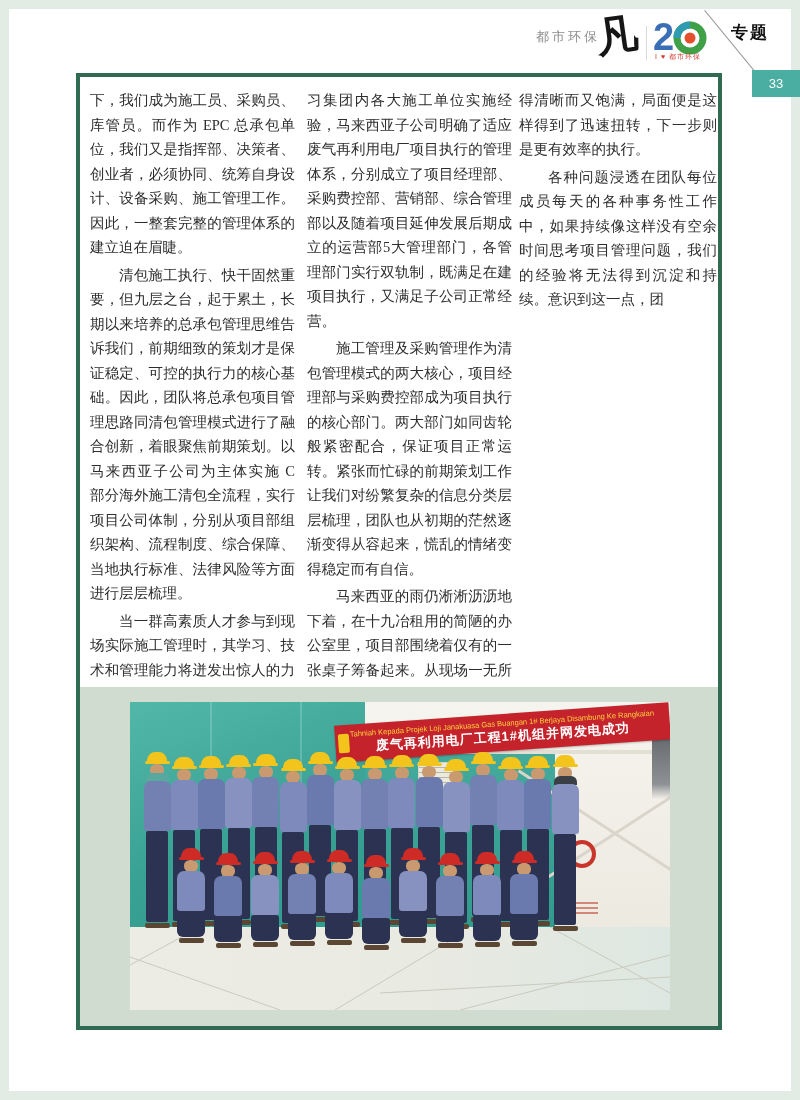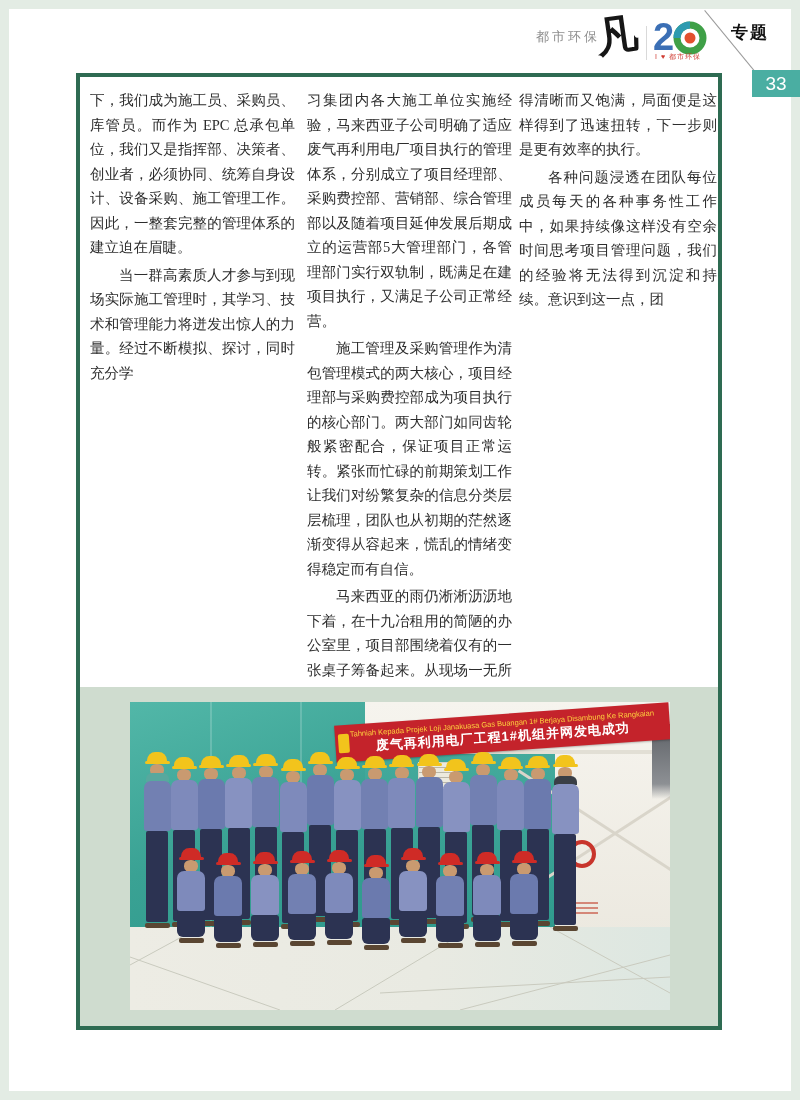--- a/index.html
+++ b/index.html
@@ -17,21 +17,21 @@
                transform:rotate(-8deg);font-family:"DejaVu Serif",serif;}
   .header-divider{position:absolute;left:646px;top:26px;width:1px;height:34px;background:#d9d9d9;}
   .logo-20{position:absolute;left:653px;top:16px;}
   .logo-caption{position:absolute;left:655px;top:52px;font-size:7px;color:#cf3a30;
                 font-family:"Liberation Sans",sans-serif;letter-spacing:1px;}
   .diagonal-rule{position:absolute;left:705px;top:10px;width:79px;height:1px;background:#9b9b9b;
                  transform:rotate(50.6deg);transform-origin:0 0;}
   .topic-label{position:absolute;left:731px;top:21px;font-size:17px;font-weight:bold;color:#111;
                font-family:"Liberation Sans",sans-serif;letter-spacing:2px;}
   .page-number-badge{position:absolute;left:752px;top:70px;width:48px;height:27px;background:#4aaea2;
-                     color:#ffffff;font-size:19px;display:flex;align-items:center;justify-content:center;
+                     color:#ffffff;font-size:13px;display:flex;align-items:center;justify-content:center;
                      font-family:"Liberation Sans",sans-serif;z-index:60;}
 
   
   .content-box{position:absolute;left:76px;top:73px;width:638px;height:949px;border:4px solid #2e6b52;background:#fff;}
   .col{position:absolute;top:88px;width:205px;font-size:14.5px;line-height:24.5px;color:#2d2d2d;
        text-align:justify;text-justify:inter-ideograph;}
   .col-1{left:90px;}
   .col-2{left:307px;}
   .col-3{left:519px;width:198px;}
   .para{margin:0 0 3px 0;}
@@ -99,20 +99,21 @@
   <circle cx="37" cy="22" r="5.5" fill="#e2502e"></circle>
 </svg>
 <span class="logo-caption">I ♥ 都市环保</span>
 <div class="diagonal-rule"></div>
 <span class="topic-label">专题</span>
 <div class="page-number-badge">33</div>
 
 <div class="content-box"></div>
 <div class="col col-1">
     <p class="para">下，我们成为施工员、采购员、库管员。而作为 EPC 总承包单位，我们又是指挥部、决策者、创业者，必须协同、统筹自身设计、设备采购、施工管理工作。因此，一整套完整的管理体系的建立迫在眉睫。</p>
+    <p class="para indent">清包施工执行、快干固然重要，但九层之台，起于累土，长期以来培养的总承包管理思维告诉我们，前期细致的策划才是保证稳定、可控的执行力的核心基础。因此，团队将总承包项目管理思路同清包管理模式进行了融合创新，着眼聚焦前期策划。以马来西亚子公司为主体实施 C 部分海外施工清包全流程，实行项目公司体制，分别从项目部组织架构、流程制度、综合保障、当地执行标准、法律风险等方面进行层层梳理。</p>
     <p class="para indent">当一群高素质人才参与到现场实际施工管理时，其学习、技术和管理能力将迸发出惊人的力量。经过不断模拟、探讨，同时充分学</p>
   </div>
 <div class="col col-2">
     <p class="para">习集团内各大施工单位实施经验，马来西亚子公司明确了适应废气再利用电厂项目执行的管理体系，分别成立了项目经理部、采购费控部、营销部、综合管理部以及随着项目延伸发展后期成立的运营部5大管理部门，各管理部门实行双轨制，既满足在建项目执行，又满足子公司正常经营。</p>
     <p class="para indent">施工管理及采购管理作为清包管理模式的两大核心，项目经理部与采购费控部成为项目执行的核心部门。两大部门如同齿轮般紧密配合，保证项目正常运转。紧张而忙碌的前期策划工作让我们对纷繁复杂的信息分类层层梳理，团队也从初期的茫然逐渐变得从容起来，慌乱的情绪变得稳定而有自信。</p>
     <p class="para indent">马来西亚的雨仍淅淅沥沥地下着，在十九冶租用的简陋的办公室里，项目部围绕着仅有的一张桌子筹备起来。从现场一无所有，到通过团队的智慧，每个人的工作变</p>
   </div>
 <div class="col col-3">
     <p class="para">得清晰而又饱满，局面便是这样得到了迅速扭转，下一步则是更有效率的执行。</p>
     <p class="para indent">各种问题浸透在团队每位成员每天的各种事务性工作中，如果持续像这样没有空余时间思考项目管理问题，我们的经验将无法得到沉淀和持续。意识到这一点，团</p>

